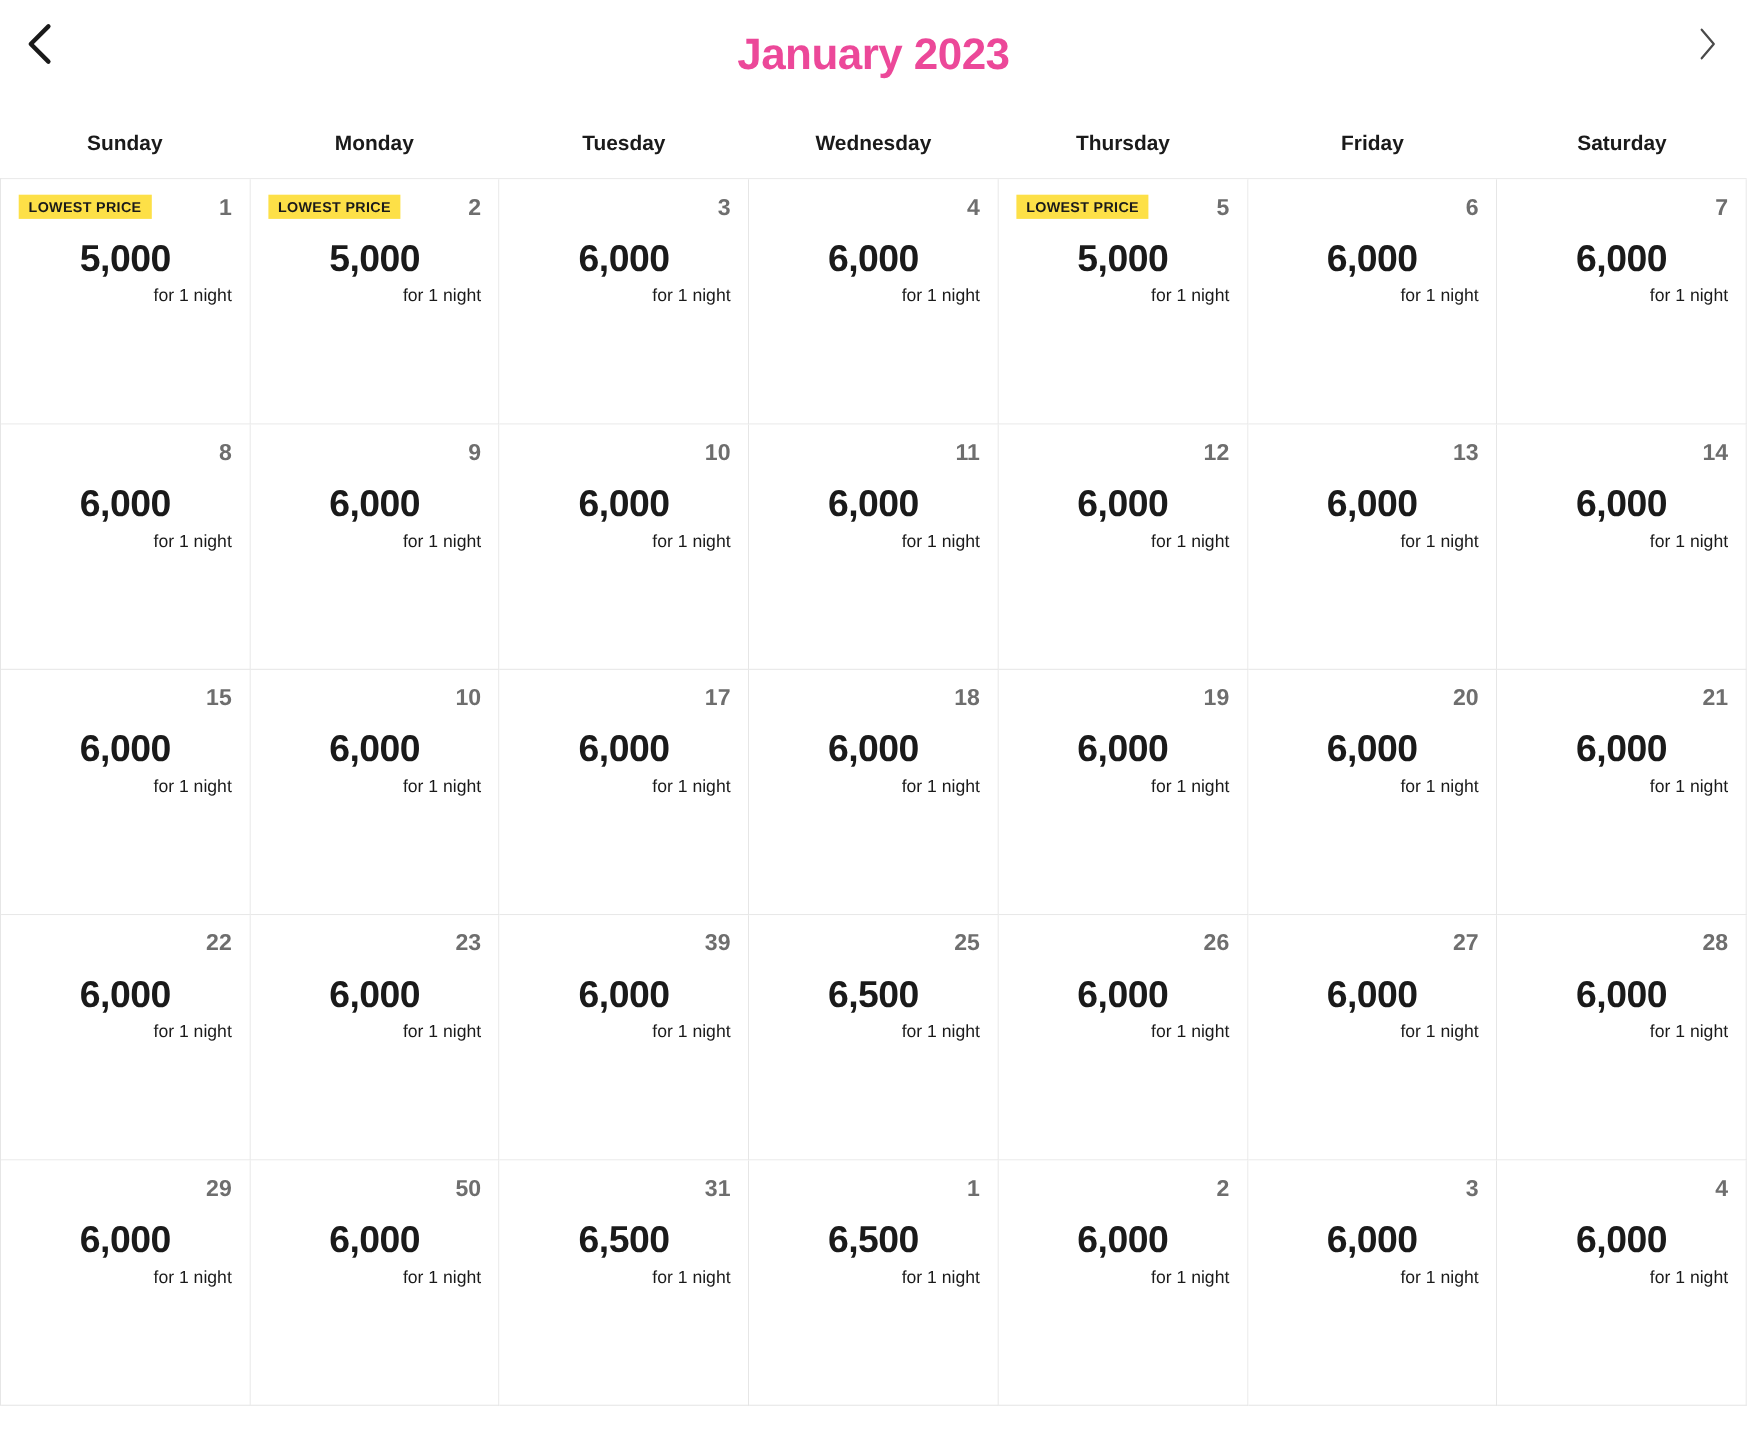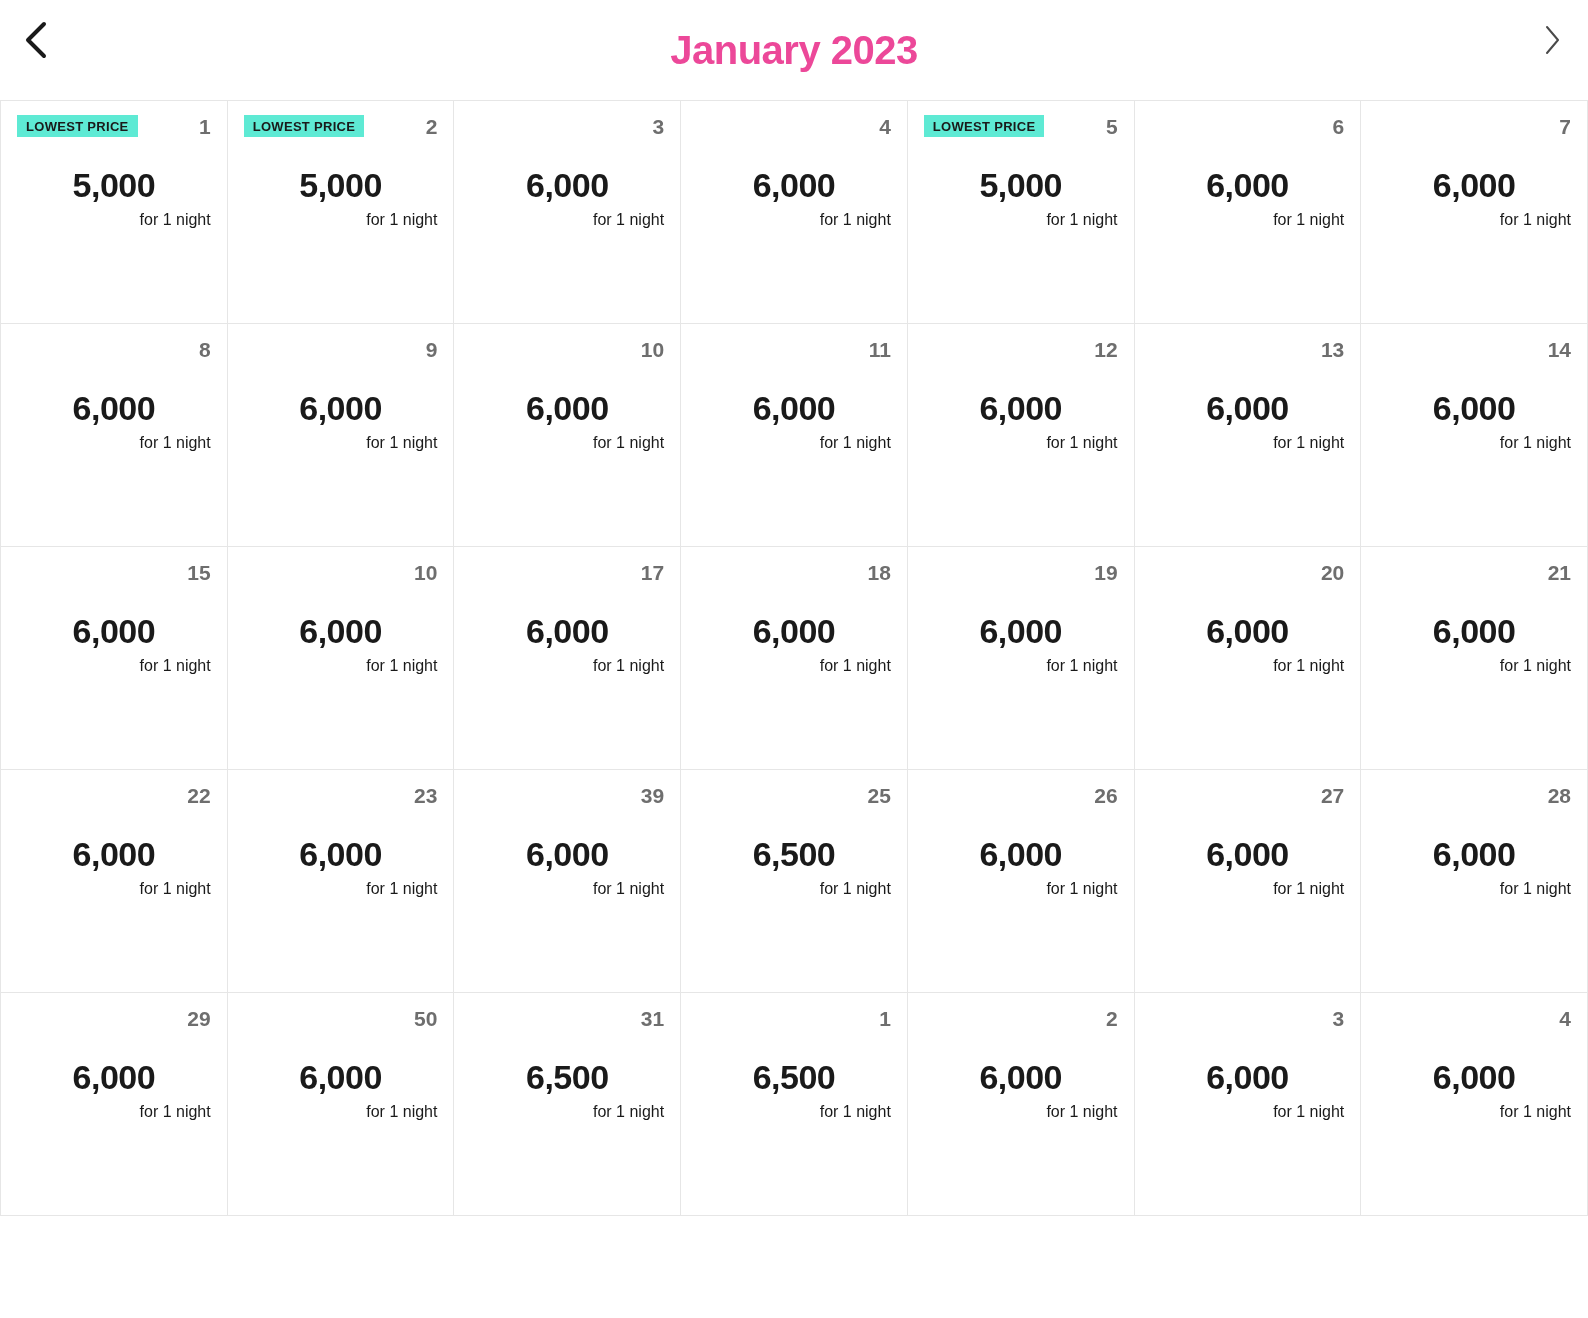--- a/index.html
+++ b/index.html
@@ -81,41 +81,41 @@
     background: #ffffff;
   }
 
   .day-top {
     display: flex;
     align-items: flex-start;
     justify-content: space-between;
     min-height: 26px;
   }
   .badge {
-    background: #5eead4;
+    background: #fde047;
     color: #1a1a1a;
     font-size: 13px;
     font-weight: bold;
     letter-spacing: 0.3px;
     padding: 5px 9px 4px 9px;
     line-height: 1;
     display: inline-block;
   }
   .badge.hidden { visibility: hidden; }
   .day-num {
     font-size: 21px;
     font-weight: bold;
     color: #6e6e6e;
     margin-left: auto;
     line-height: 1.1;
   }
 
   .price-block {
     text-align: center;
-    margin-top: 26px;
+    margin-top: 14px;
   }
   .price {
     font-size: 34px;
     font-weight: bold;
     color: #1a1a1a;
     letter-spacing: -0.5px;
     line-height: 1.1;
   }
   .price-sub {
     font-size: 16px;
@@ -142,20 +142,29 @@
 
     <button class="nav-arrow nav-next" aria-label="Next month">
       <span>
         <svg width="20" height="32" viewBox="0 0 20 32" fill="none" xmlns="http://www.w3.org/2000/svg">
           <path d="M5 3 L16 16 L5 29" stroke="#4a4a4a" stroke-width="2" stroke-linecap="round" stroke-linejoin="round"></path>
         </svg>
       </span>
     </button>
   </div>
 
+  <div class="weekday-row">
+    <div class="weekday-cell">Sunday</div>
+    <div class="weekday-cell">Monday</div>
+    <div class="weekday-cell">Tuesday</div>
+    <div class="weekday-cell">Wednesday</div>
+    <div class="weekday-cell">Thursday</div>
+    <div class="weekday-cell">Friday</div>
+    <div class="weekday-cell">Saturday</div>
+  </div>
 
   <div class="cal-grid" id="cal-grid">
       <div class="day-cell">
         <div class="day-top">
           <span class="badge">LOWEST PRICE</span>
           <span class="day-num">1</span>
         </div>
         <div class="price-block">
           <div class="price">5,000</div>
           <div class="price-sub">for 1 night</div>

